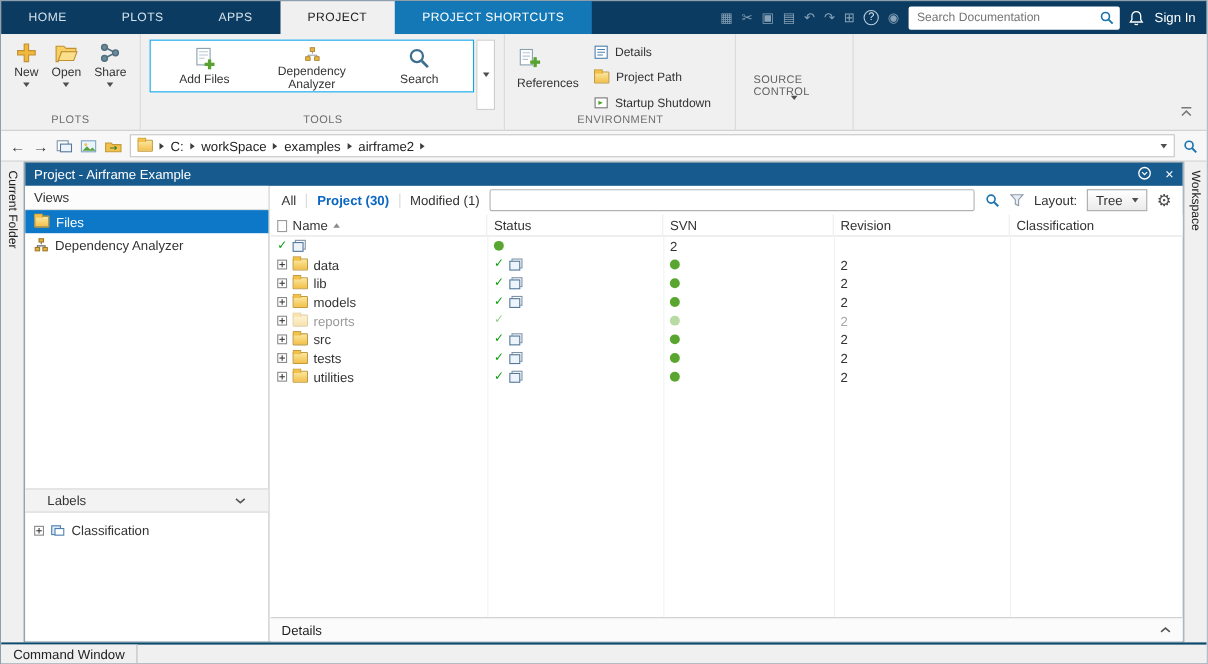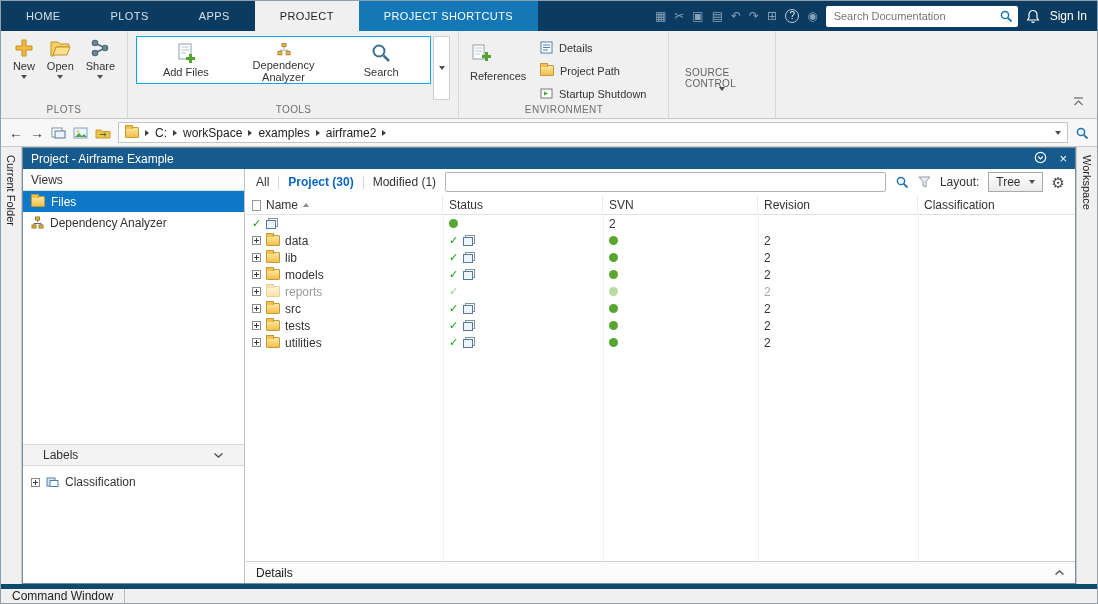--- a/index.html
+++ b/index.html
@@ -108,21 +108,21 @@
 .trow.dim .check{color:#93cf8e}
 .trow.dim .dot{background:#b7dba2}
 .trow.dim .rev{color:#a8a8a8}
 
 .vl{position:absolute;top:46px;bottom:22px;width:1px;background:#eef2f6}
 
 .details{position:absolute;left:0;right:0;bottom:0;height:22px;background:#fbfbfb;border-top:1px solid #cecece;display:flex;align-items:center;padding:0 10px;color:#222}
 .details .chev{margin-left:auto;display:flex}
 
 
-.statusbar{position:absolute;left:0;right:0;bottom:0;height:19px;background:#f0f0f0;border-top:5px solid #0c4a6e;display:flex}
+.statusbar{position:absolute;left:0;right:0;bottom:0;height:19px;background:#f0f0f0;border-top:2px solid #0c4a6e;display:flex}
 .cw{display:flex;align-items:center;padding:0 11px;border-right:1px solid #bdbdbd;color:#222;background:#f0f0f0;font-size:12px}
 </style>
 </head>
 <body>
 
 <div class="app">
 
   <div class="tabbar">
     <div class="tab">HOME</div>
     <div class="tab">PLOTS</div>

